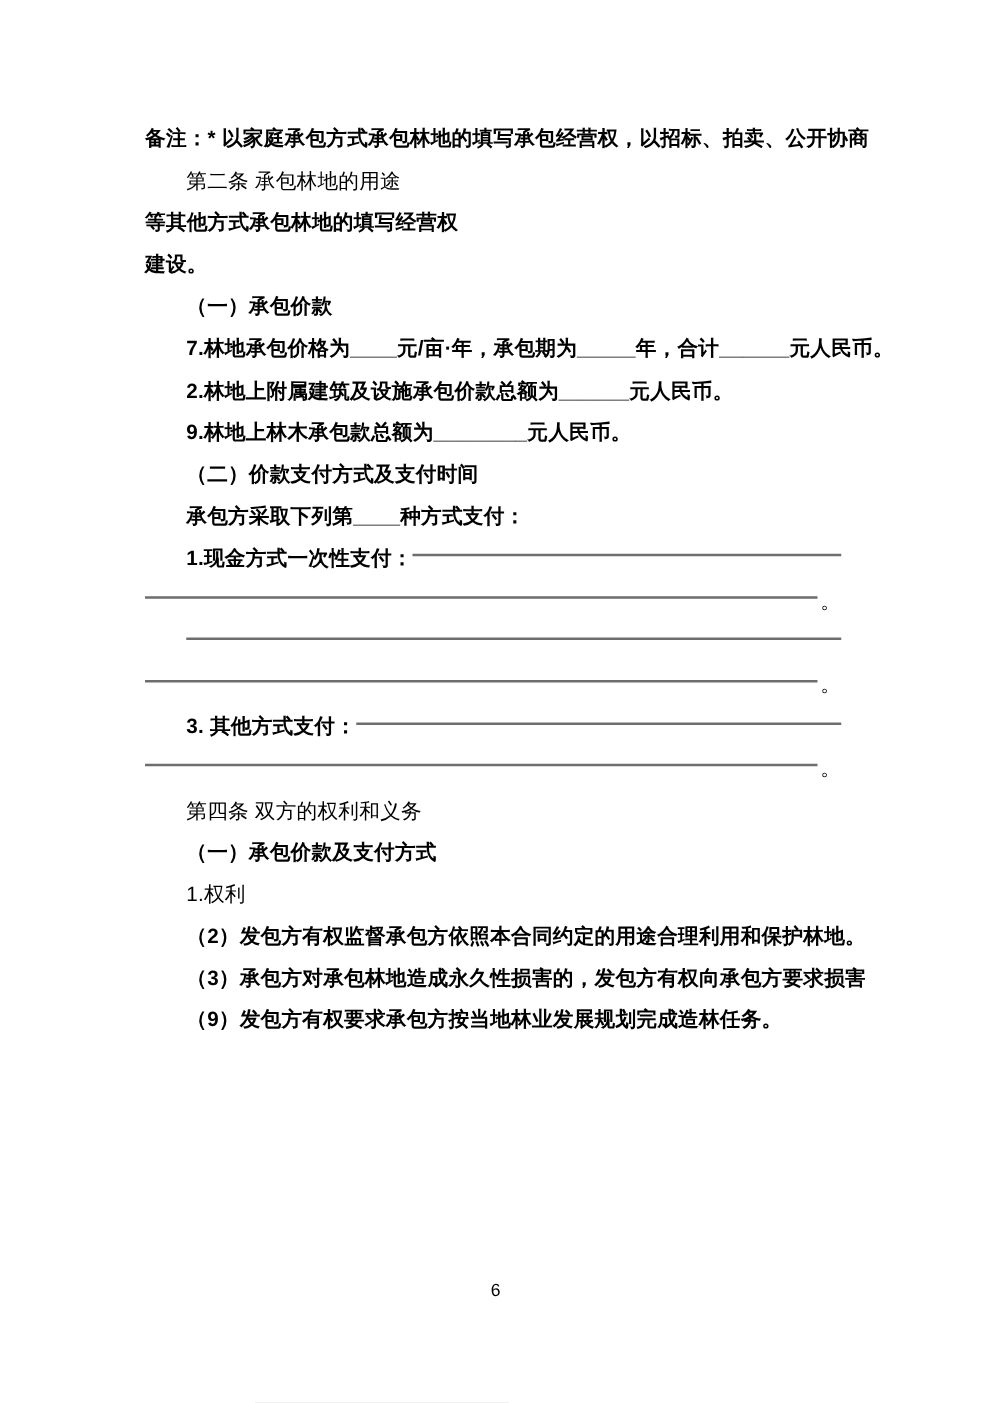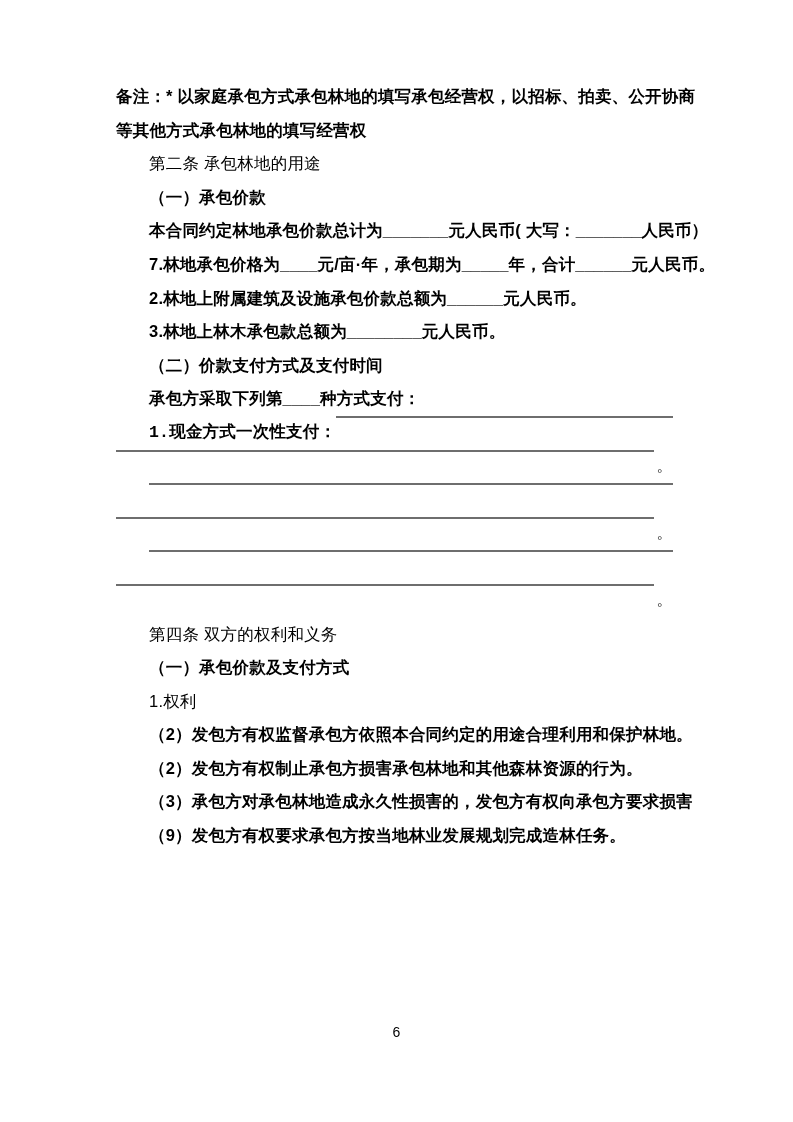--- a/index.html
+++ b/index.html
@@ -7,33 +7,33 @@
     position:relative;
     width:793px; height:1122px;
     margin:0 auto;
     background:#ffffff;
     font-family:"Liberation Sans","DejaVu Sans",sans-serif;
     color:#000000;
     overflow:hidden;
   }
   .content {
     position:absolute;
-    left:116px; top:80px;
+    left:116px; top:95px;
     width:557px;
   }
   .line {
     font-size:16.5px;
     line-height:33.6px;
     height:33.6px;
     white-space:nowrap;
     letter-spacing:0.2px;
   }
   .line.bold { font-weight:700; }
   .line.indent { padding-left:33px; }
-  .flexline { display:flex; align-items:flex-start;font-family:Liberation Mono, monospace; }
+  .flexline { display:flex; align-items:center; }
   .flexline .lbl { flex:0 0 auto; }
   .rule {
     flex:1 1 auto;
     border-bottom:2px solid #6e6e6e;
     margin-bottom:7px;
   }
   .period { flex:0 0 auto; padding-left:2px; }
   .page-num {
     position:absolute;
     top:1022px; left:0; right:0;
@@ -41,53 +41,53 @@
     font-size:14px;
     line-height:20px;
   }
 </style>
 </head>
 <body>
 
 <div class="page">
   <div class="content">
       <div class="line bold">备注：* 以家庭承包方式承包林地的填写承包经营权，以招标、拍卖、公开协商</div>
+      <div class="line indent">第二条 承包林地的用途</div>
       <div class="line bold">等其他方式承包林地的填写经营权</div>
-      <div class="line indent">第二条 承包林地的用途</div>
+      <div class="line bold">建设。</div>
       <div class="line bold indent">（一）承包价款</div>
-      <div class="line bold indent">本合同约定林地承包价款总计为_______元人民币( 大写：_______人民币）</div>
       <div class="line bold indent">7.林地承包价格为____元/亩·年，承包期为_____年，合计______元人民币。</div>
       <div class="line bold indent">2.林地上附属建筑及设施承包价款总额为______元人民币。</div>
-      <div class="line bold indent">3.林地上林木承包款总额为________元人民币。</div>
+      <div class="line bold indent">9.林地上林木承包款总额为________元人民币。</div>
       <div class="line bold indent">（二）价款支付方式及支付时间</div>
       <div class="line bold indent">承包方采取下列第____种方式支付：</div>
       <div class="line bold indent flexline">
         <span class="lbl">1.现金方式一次性支付：</span>
         <span class="rule"></span>
       </div>
       <div class="line flexline">
         <span class="rule"></span>
         <span class="period">。</span>
       </div>
       <div class="line bold indent flexline">
         <span class="rule"></span>
       </div>
       <div class="line flexline">
         <span class="rule"></span>
         <span class="period">。</span>
       </div>
       <div class="line bold indent flexline">
+        <span class="lbl">3. 其他方式支付：</span>
         <span class="rule"></span>
       </div>
       <div class="line flexline">
         <span class="rule"></span>
         <span class="period">。</span>
       </div>
       <div class="line indent">第四条 双方的权利和义务</div>
       <div class="line bold indent">（一）承包价款及支付方式</div>
       <div class="line indent">1.权利</div>
       <div class="line bold indent">（2）发包方有权监督承包方依照本合同约定的用途合理利用和保护林地。</div>
-      <div class="line bold indent">（2）发包方有权制止承包方损害承包林地和其他森林资源的行为。</div>
       <div class="line bold indent">（3）承包方对承包林地造成永久性损害的，发包方有权向承包方要求损害</div>
       <div class="line bold indent">（9）发包方有权要求承包方按当地林业发展规划完成造林任务。</div>
     </div>
   <div class="page-num">6</div>
 </div>
 
 </body></html>

